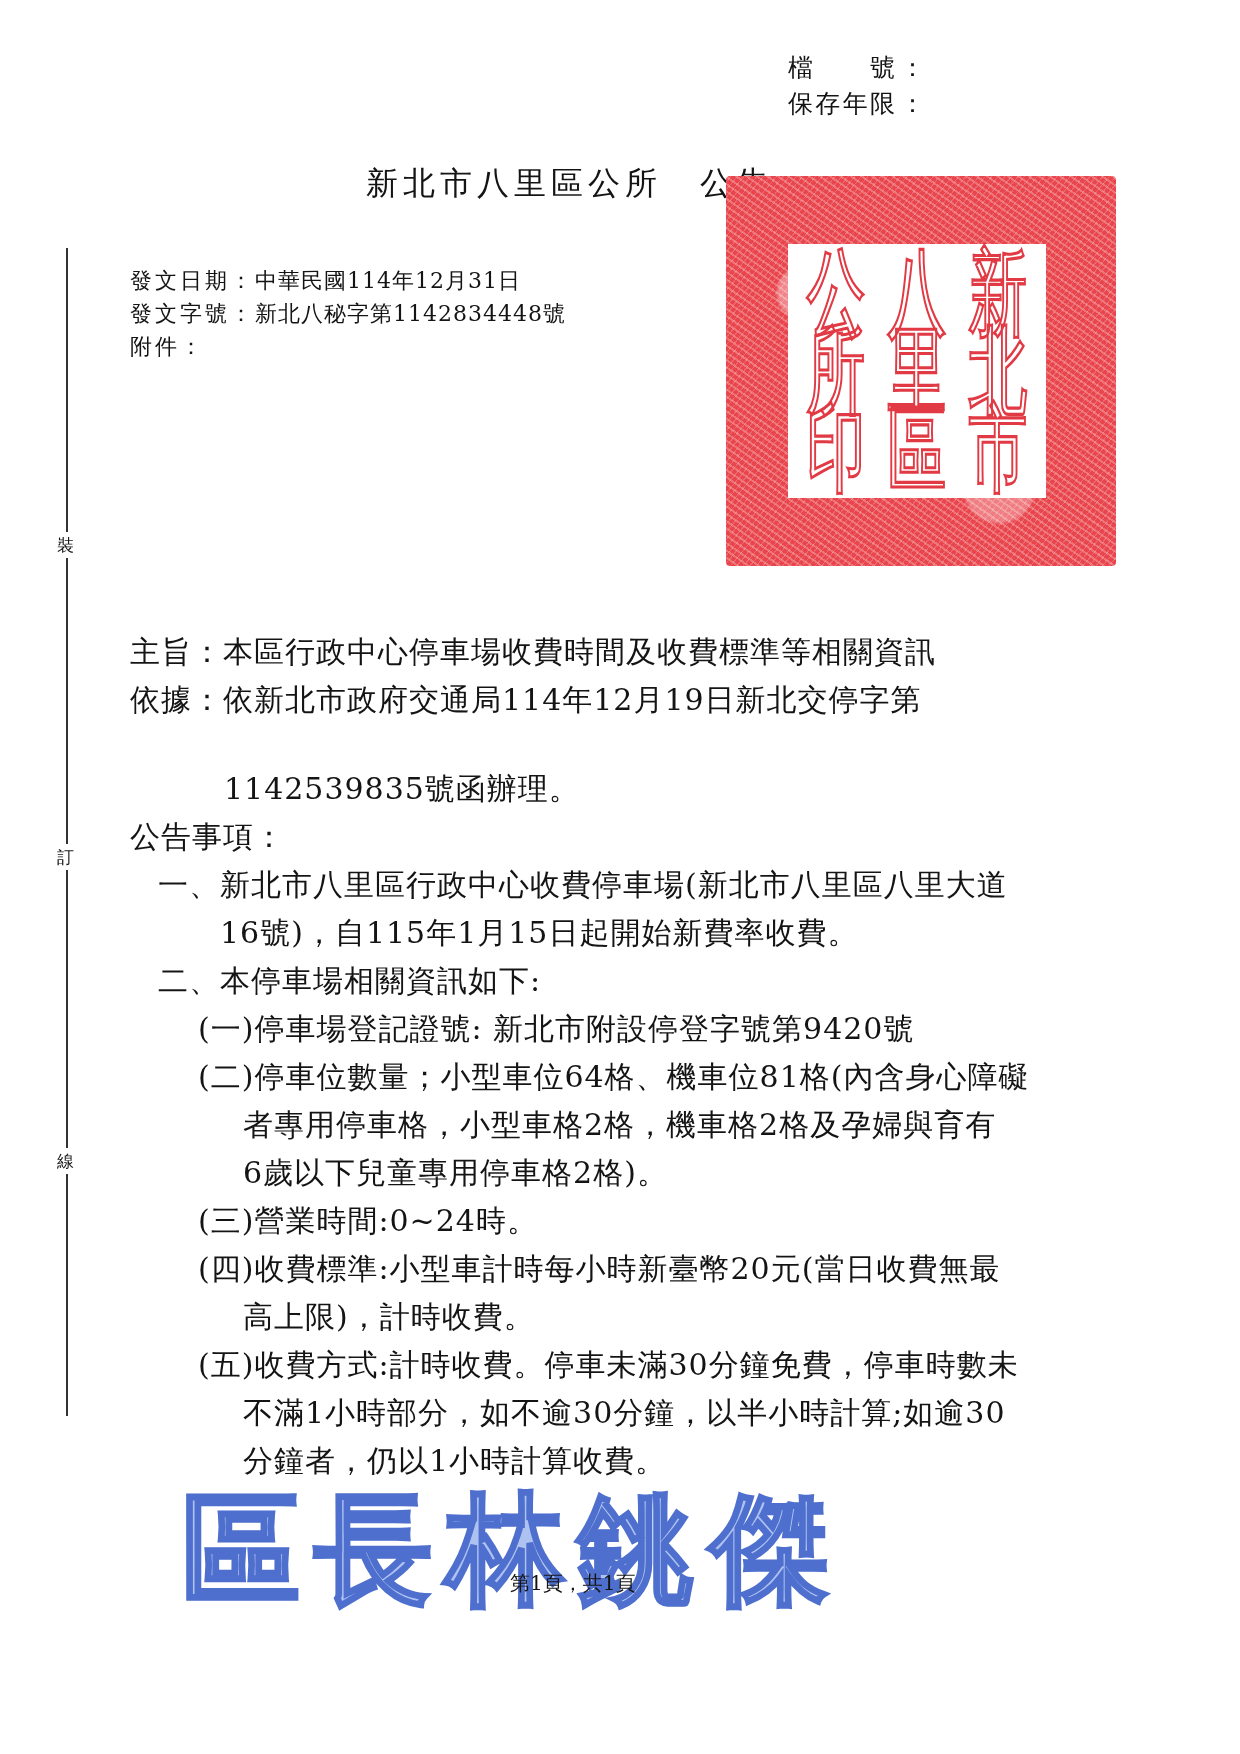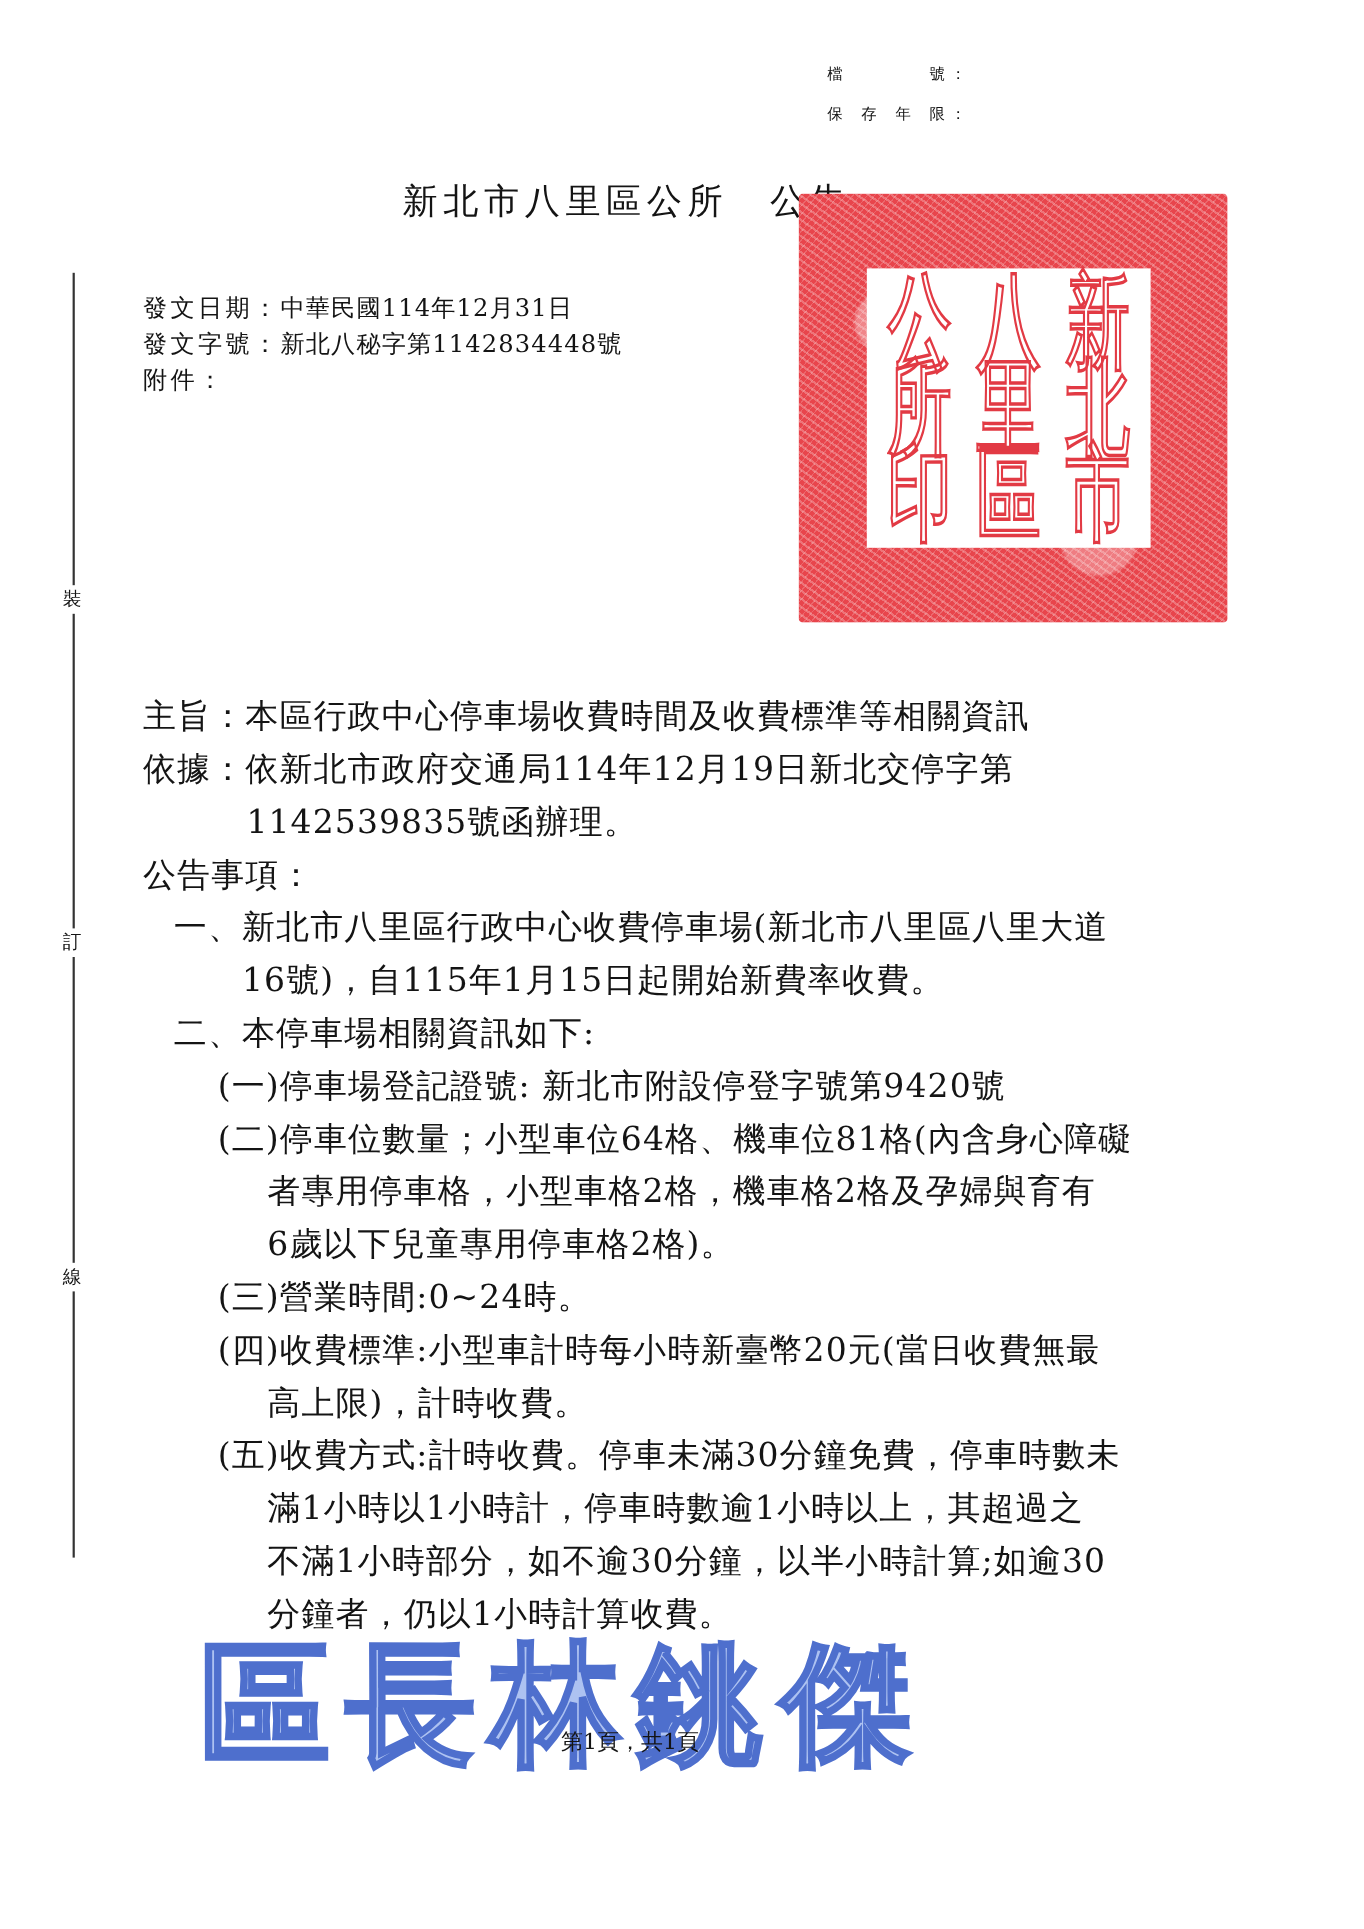--- a/index.html
+++ b/index.html
@@ -12,22 +12,22 @@
       height: 1754px;
       position: relative;
       overflow: hidden;
       font-family: "DejaVu Serif", "Liberation Serif", serif;
       color: #141414;
     }
     .abs { position: absolute; }
 
     
     .file-info {
-      left: 752px; top: 50px;
-      font-size: 14px;
+      left: 788px; top: 50px;
+      font-size: 25px;
       line-height: 36px;
       letter-spacing: 1px;
     }
     .file-info .row { display: flex; }
     .file-info .lbl { display: inline-block; width: 108px; text-align-last: justify; text-align: justify; }
     .file-info .colon { margin-left: 4px; }
 
     
     .title {
       left: 366px; top: 162px;
@@ -106,21 +106,21 @@
 
     
     .body-text {
       left: 130px; top: 628px;
       width: 900px;
       font-size: 30px;
       line-height: 48px;
       letter-spacing: 1px;
     }
     .p-row { position: relative; white-space: nowrap; }
-    .indent-1 { padding-left: 94px; }
+    .indent-1 { padding-left: 94px; margin-top: 41px; }
     .item-l1 { padding-left: 28px; }
     .item-l1-cont { padding-left: 90px; }
     .item-l2 { padding-left: 68px; }
     .item-l2-cont { padding-left: 113px; }
 
     
     .signature {
       left: 182px; top: 1490px;
       font-size: 118px;
       line-height: 1;
@@ -245,23 +245,20 @@
     <span>(四)</span><span>收費標準:小型車計時每小時新臺幣20元(當日收費無最</span>
   </div>
   <div class="p-row item-l2-cont">
     <span>高上限)，計時收費。</span>
   </div>
 
   <div class="p-row item-l2">
     <span>(五)</span><span>收費方式:計時收費。停車未滿30分鐘免費，停車時數未</span>
   </div>
   <div class="p-row item-l2-cont">
-    <span>滿1小時以1小時計，停車時數逾1小時以上，其超過之</span>
-  </div>
-  <div class="p-row item-l2-cont">
     <span>不滿1小時部分，如不逾30分鐘，以半小時計算;如逾30</span>
   </div>
   <div class="p-row item-l2-cont">
     <span>分鐘者，仍以1小時計算收費。</span>
   </div>
 </div>
 
 <div class="abs signature">區長林銚傑</div>
 
 <div class="abs page-num">第1頁，共1頁</div>

